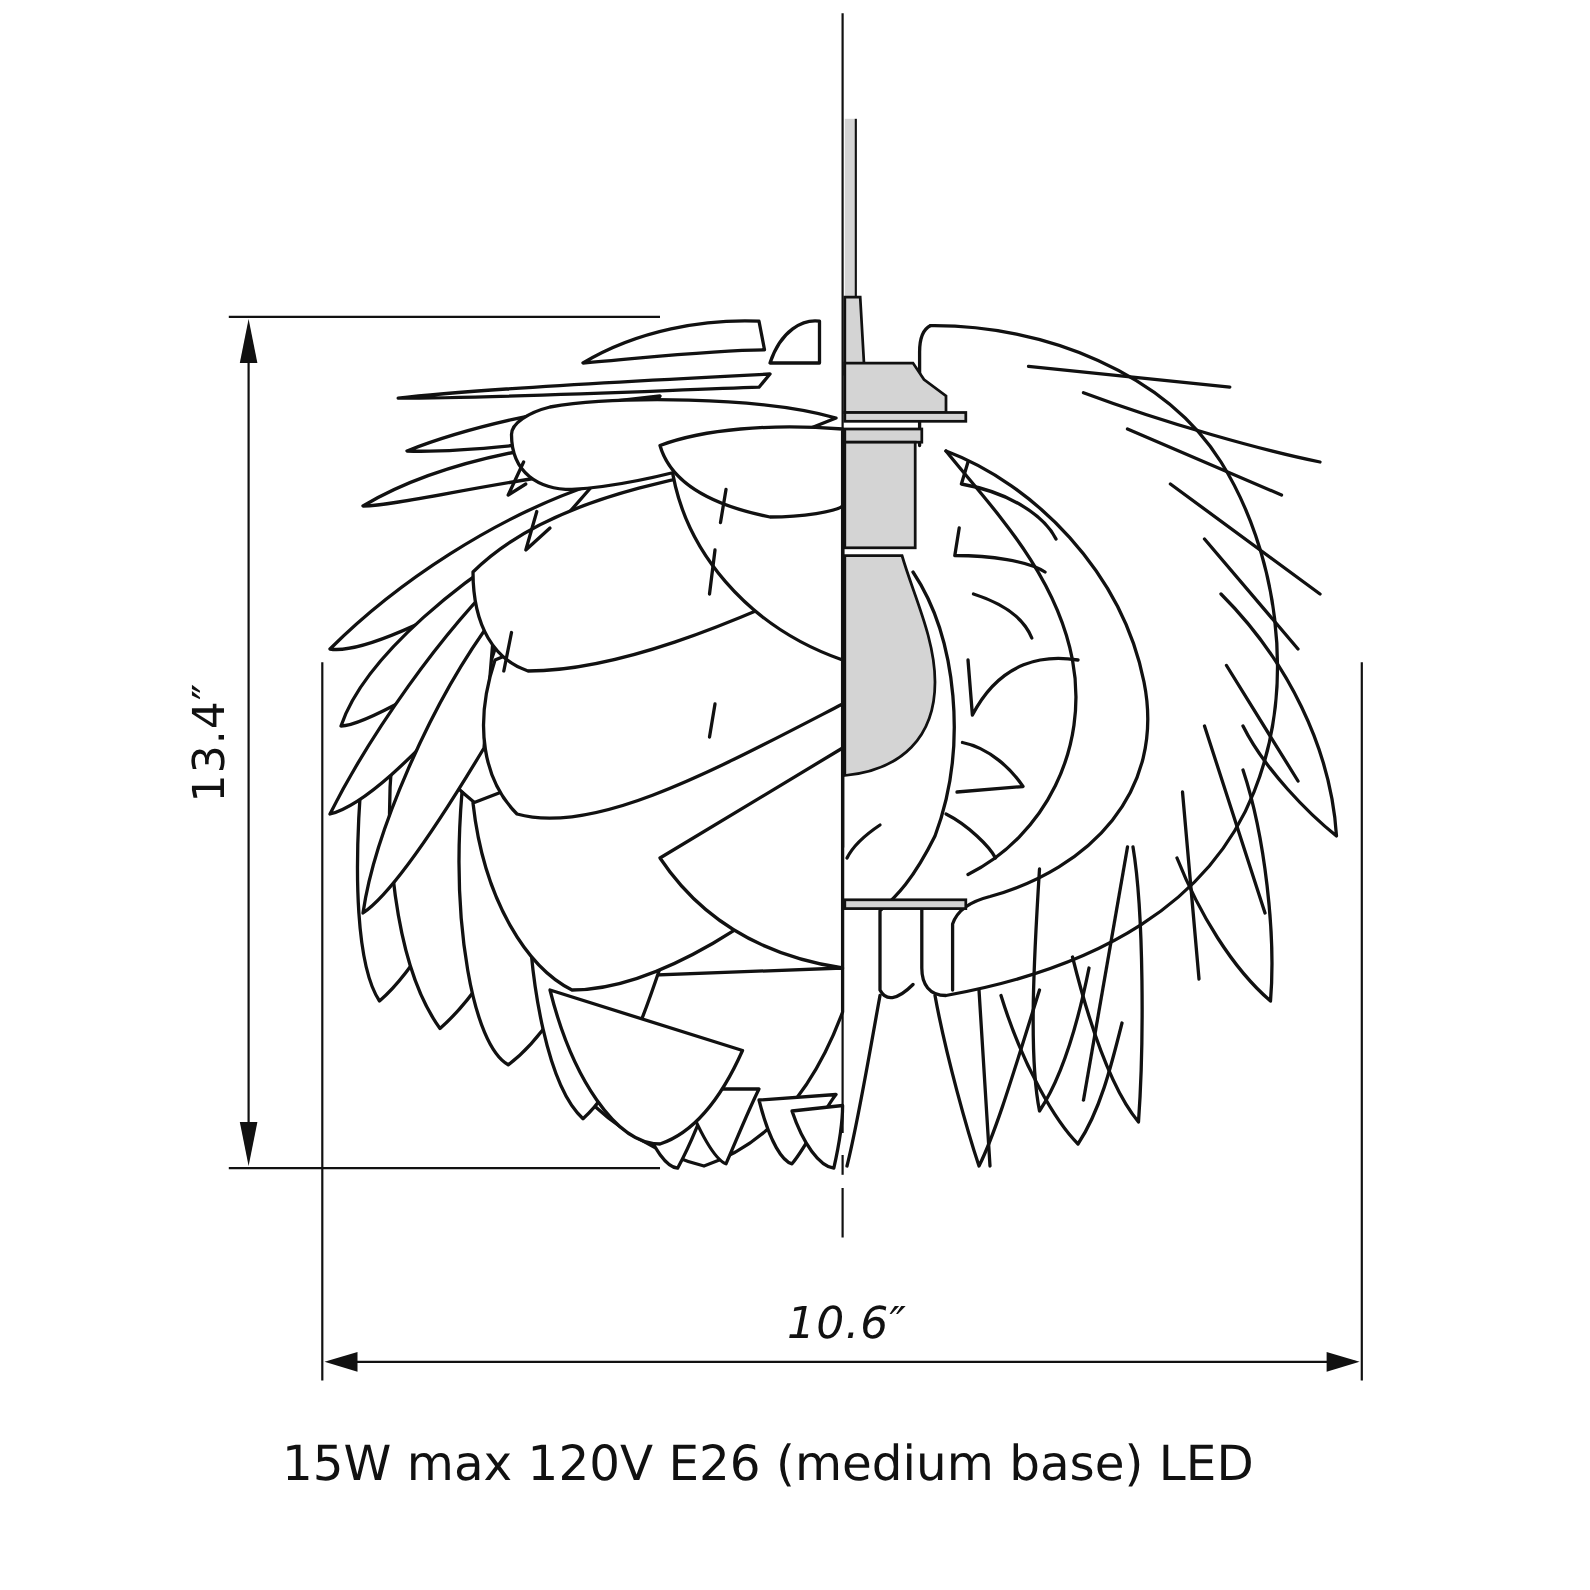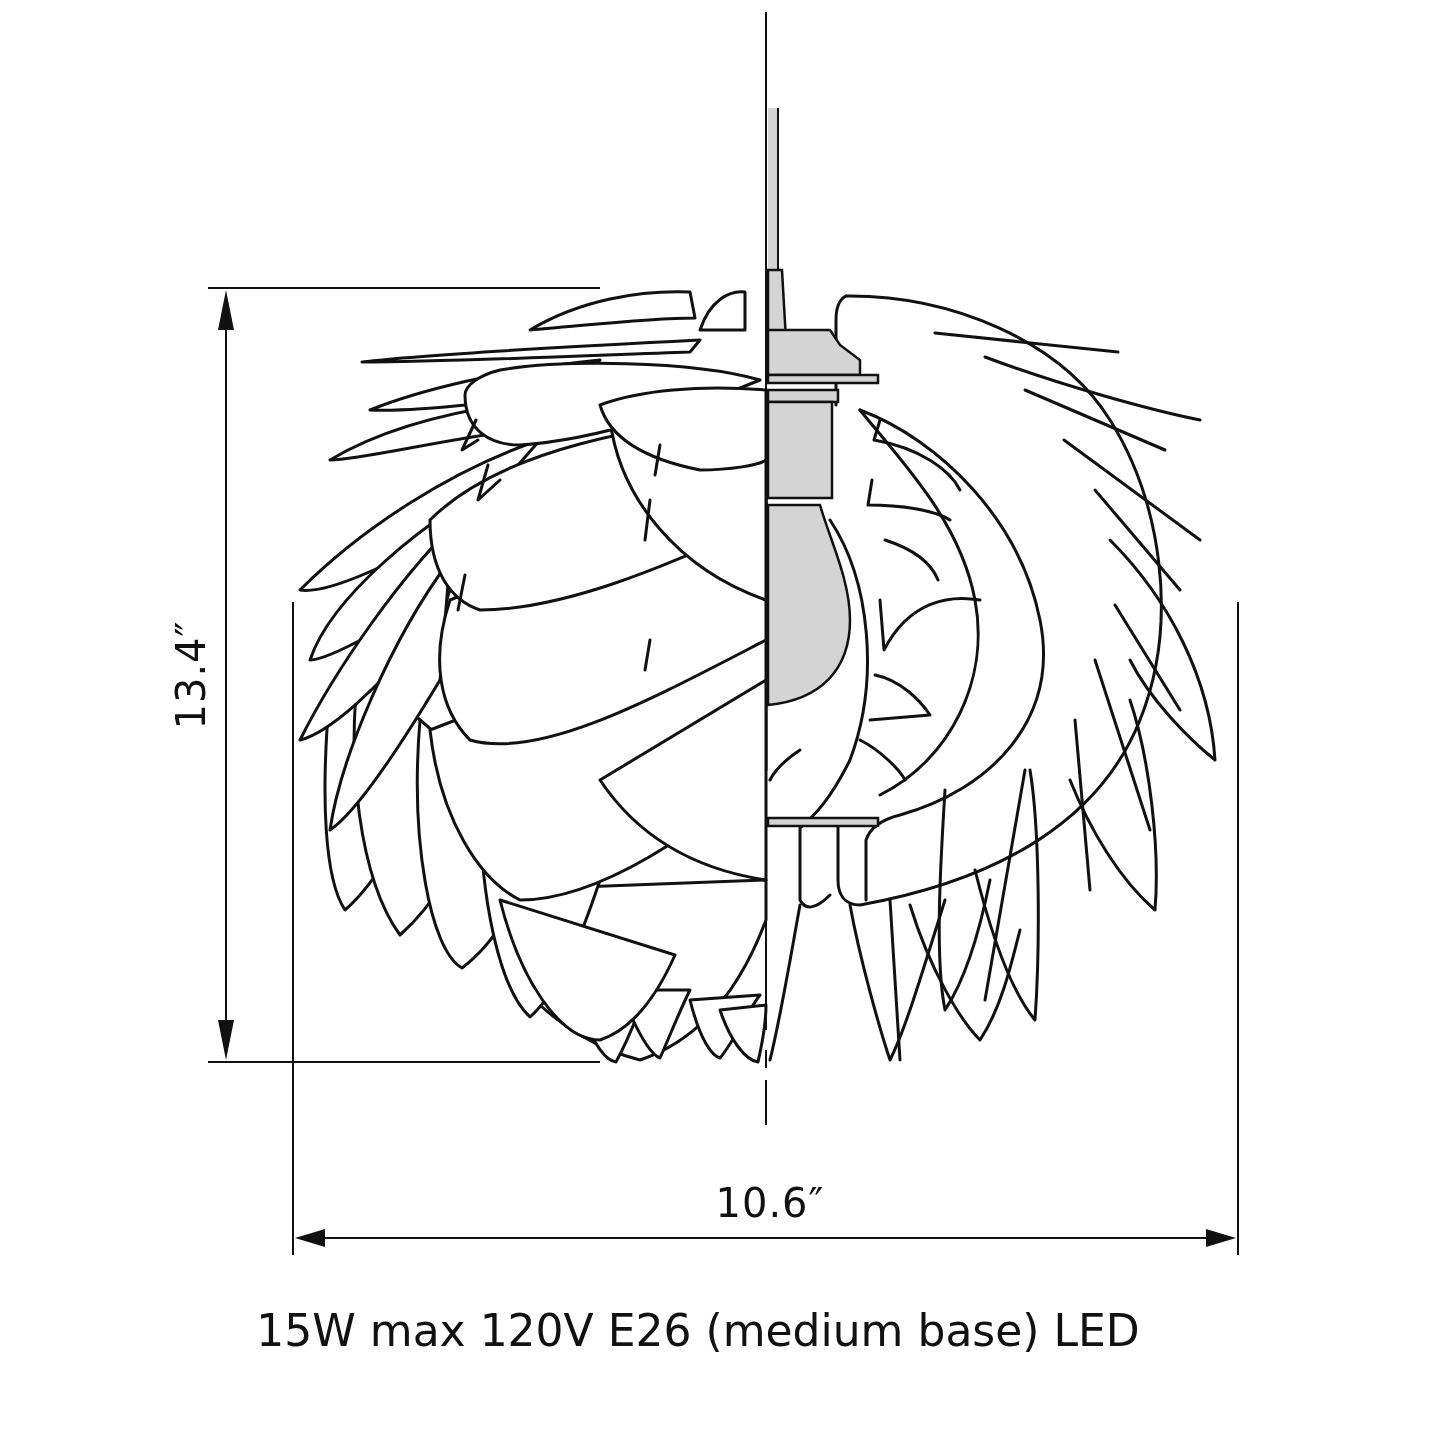--- a/index.html
+++ b/index.html
@@ -5,21 +5,21 @@
   html,body{margin:0;padding:0;background:#ffffff;}
   body{width:1445px;height:1445px;position:relative;overflow:hidden;font-family:"DejaVu Sans",sans-serif;}
   #drawing{position:absolute;left:0;top:0;width:1445px;height:1445px;}
   .ln{fill:none;stroke:#111;stroke-width:3;stroke-linecap:round;stroke-linejoin:round;}
   .thin{fill:none;stroke:#111;stroke-width:2;}
   .leaf{fill:#fff;stroke:#111;stroke-width:3;stroke-linejoin:round;}
   .grey{fill:#d4d4d4;stroke:#111;stroke-width:2.5;}
   .dim-text{position:absolute;font-family:"DejaVu Sans",sans-serif;font-size:40px;color:#111;letter-spacing:1px;}
   #height-label{left:150px;top:625px;width:80px;height:100px;display:flex;align-items:center;justify-content:center;}
   #height-label span{display:inline-block;transform:rotate(-90deg);white-space:nowrap;}
-  #width-label{left:700px;top:1180px;width:140px;text-align:center;}
+  #width-label{left:700px;top:1180px;width:140px;text-align:center;font-style:italic;}
   #spec-caption{position:absolute;left:0;top:1305px;width:1396px;text-align:center;font-family:"DejaVu Sans",sans-serif;font-size:44px;color:#111;}
 </style>
 </head>
 <body>
 
 <svg id="drawing" viewBox="0 0 1445 1445" xmlns="http://www.w3.org/2000/svg">
 
   <g>
     <line class="thin" x1="208" y1="288" x2="600" y2="288"></line>
     <line class="thin" x1="208" y1="1062" x2="600" y2="1062"></line>

